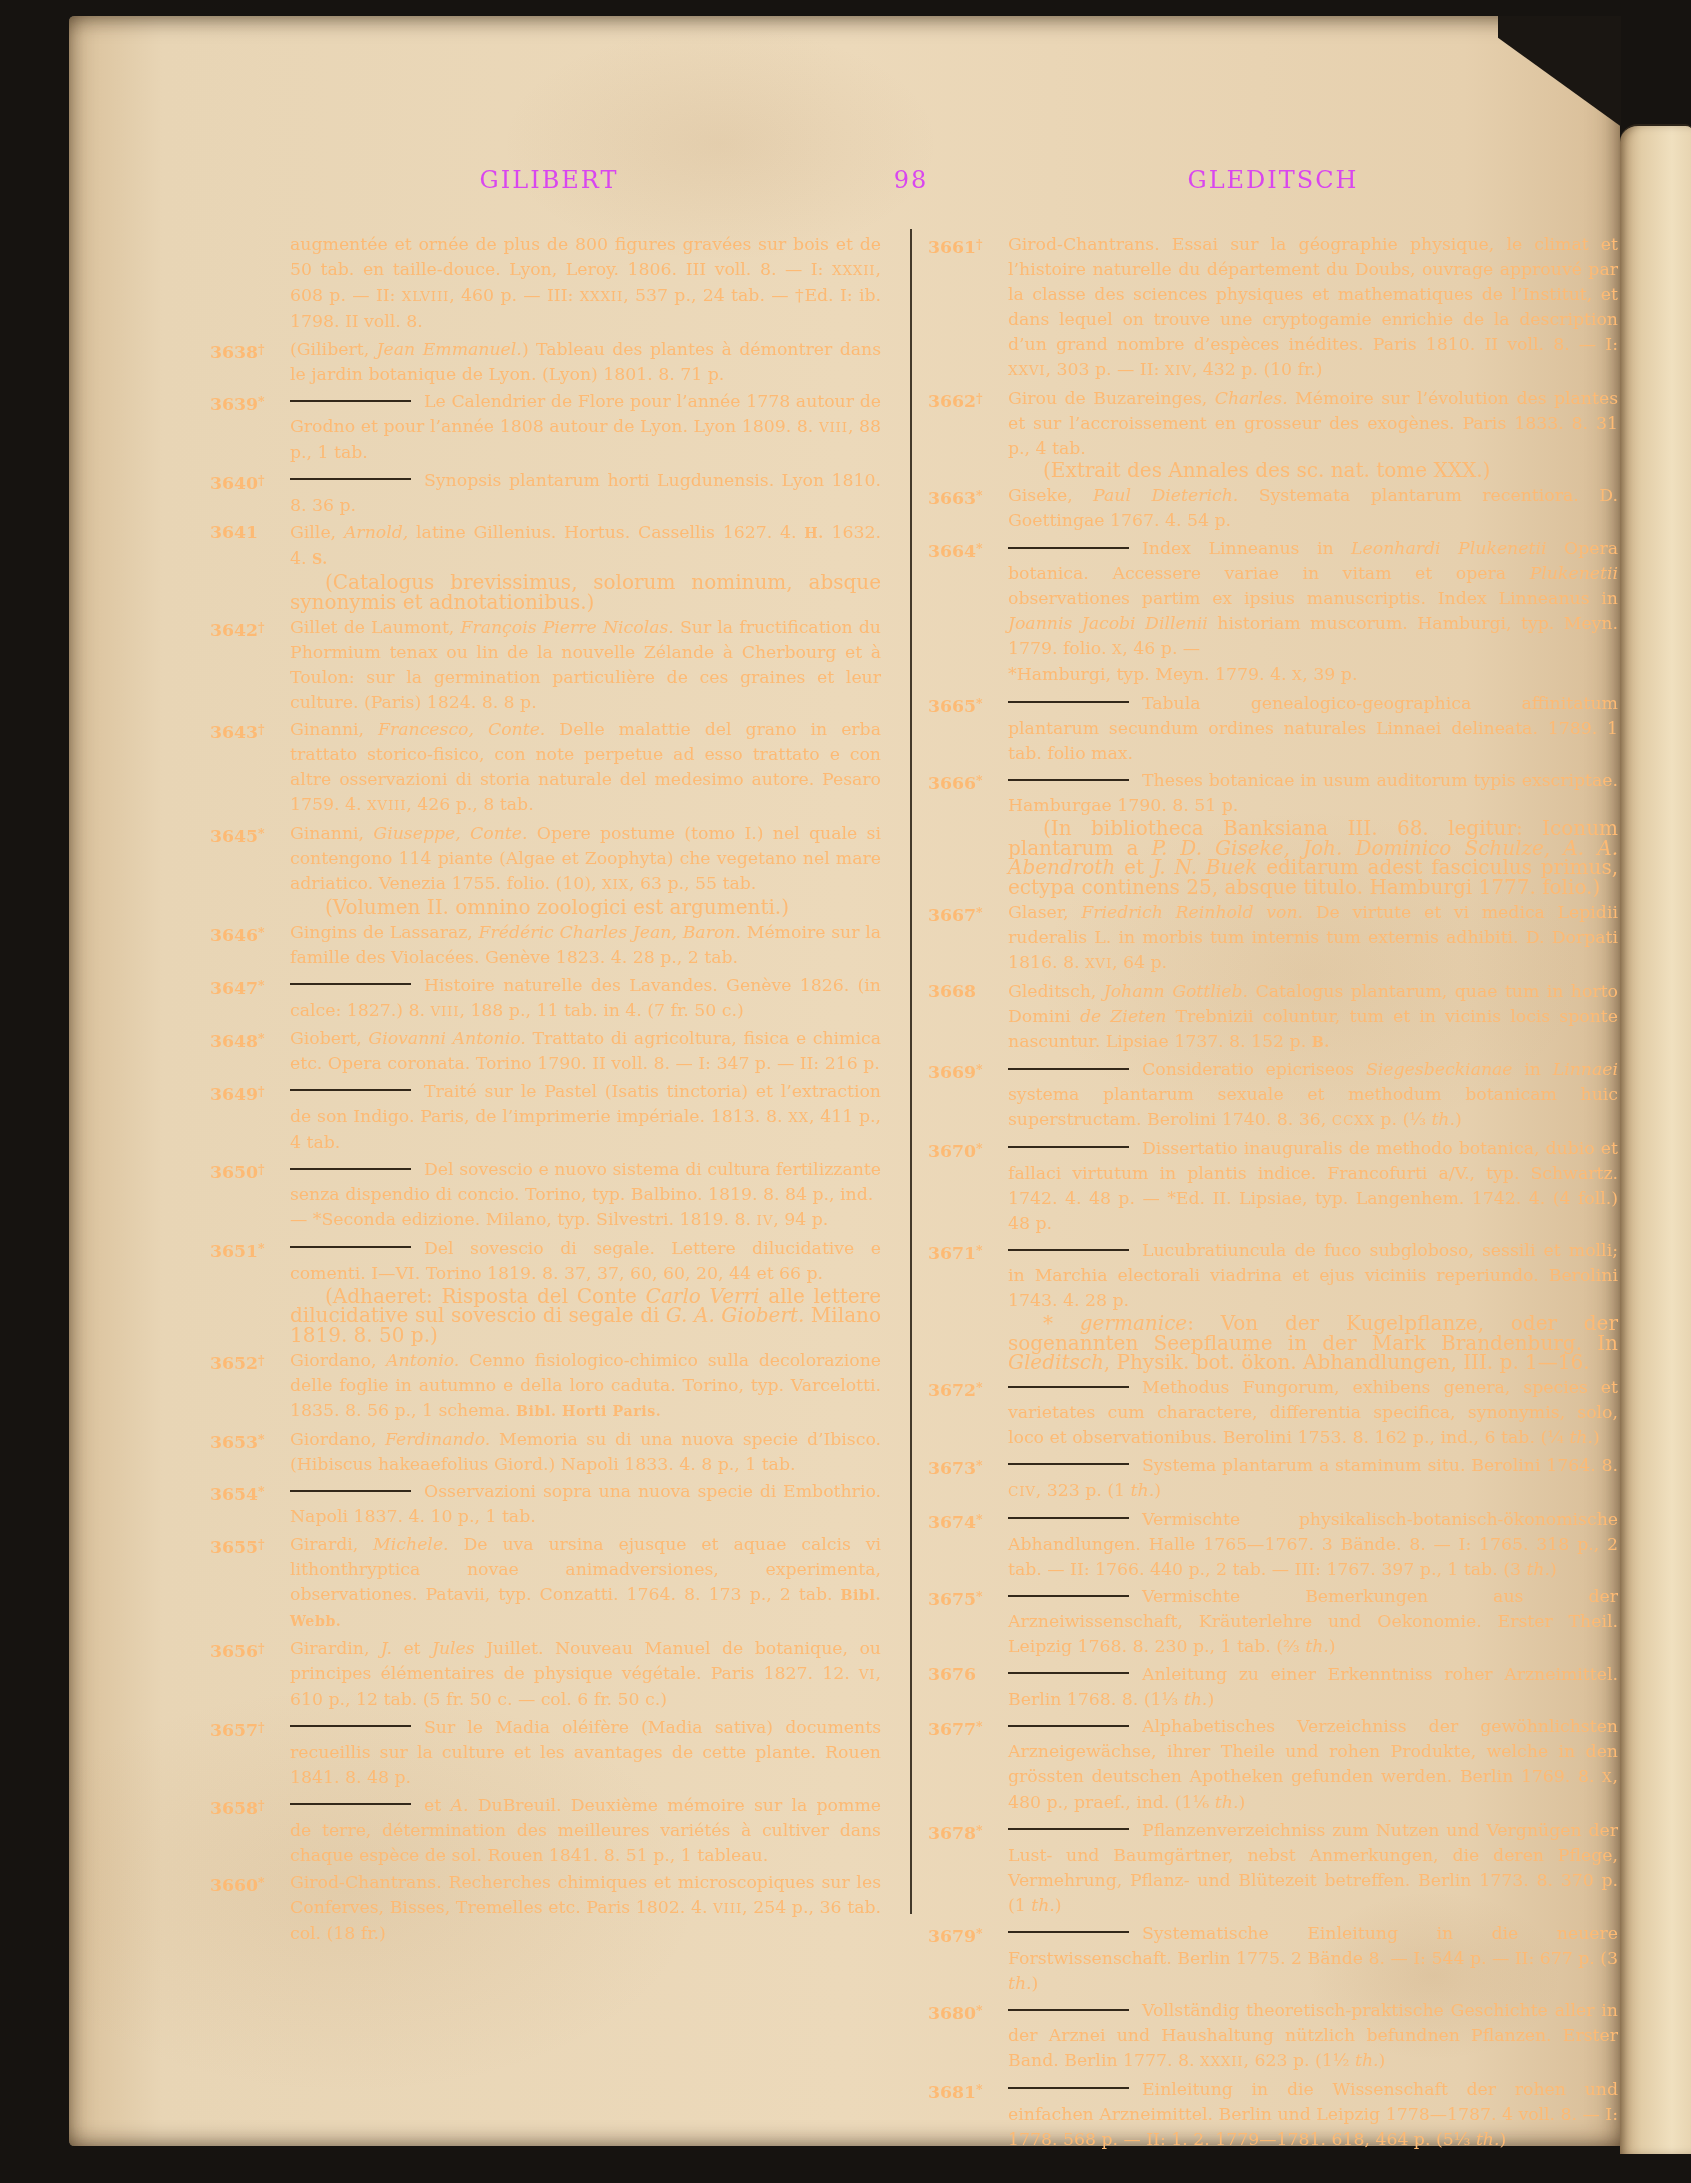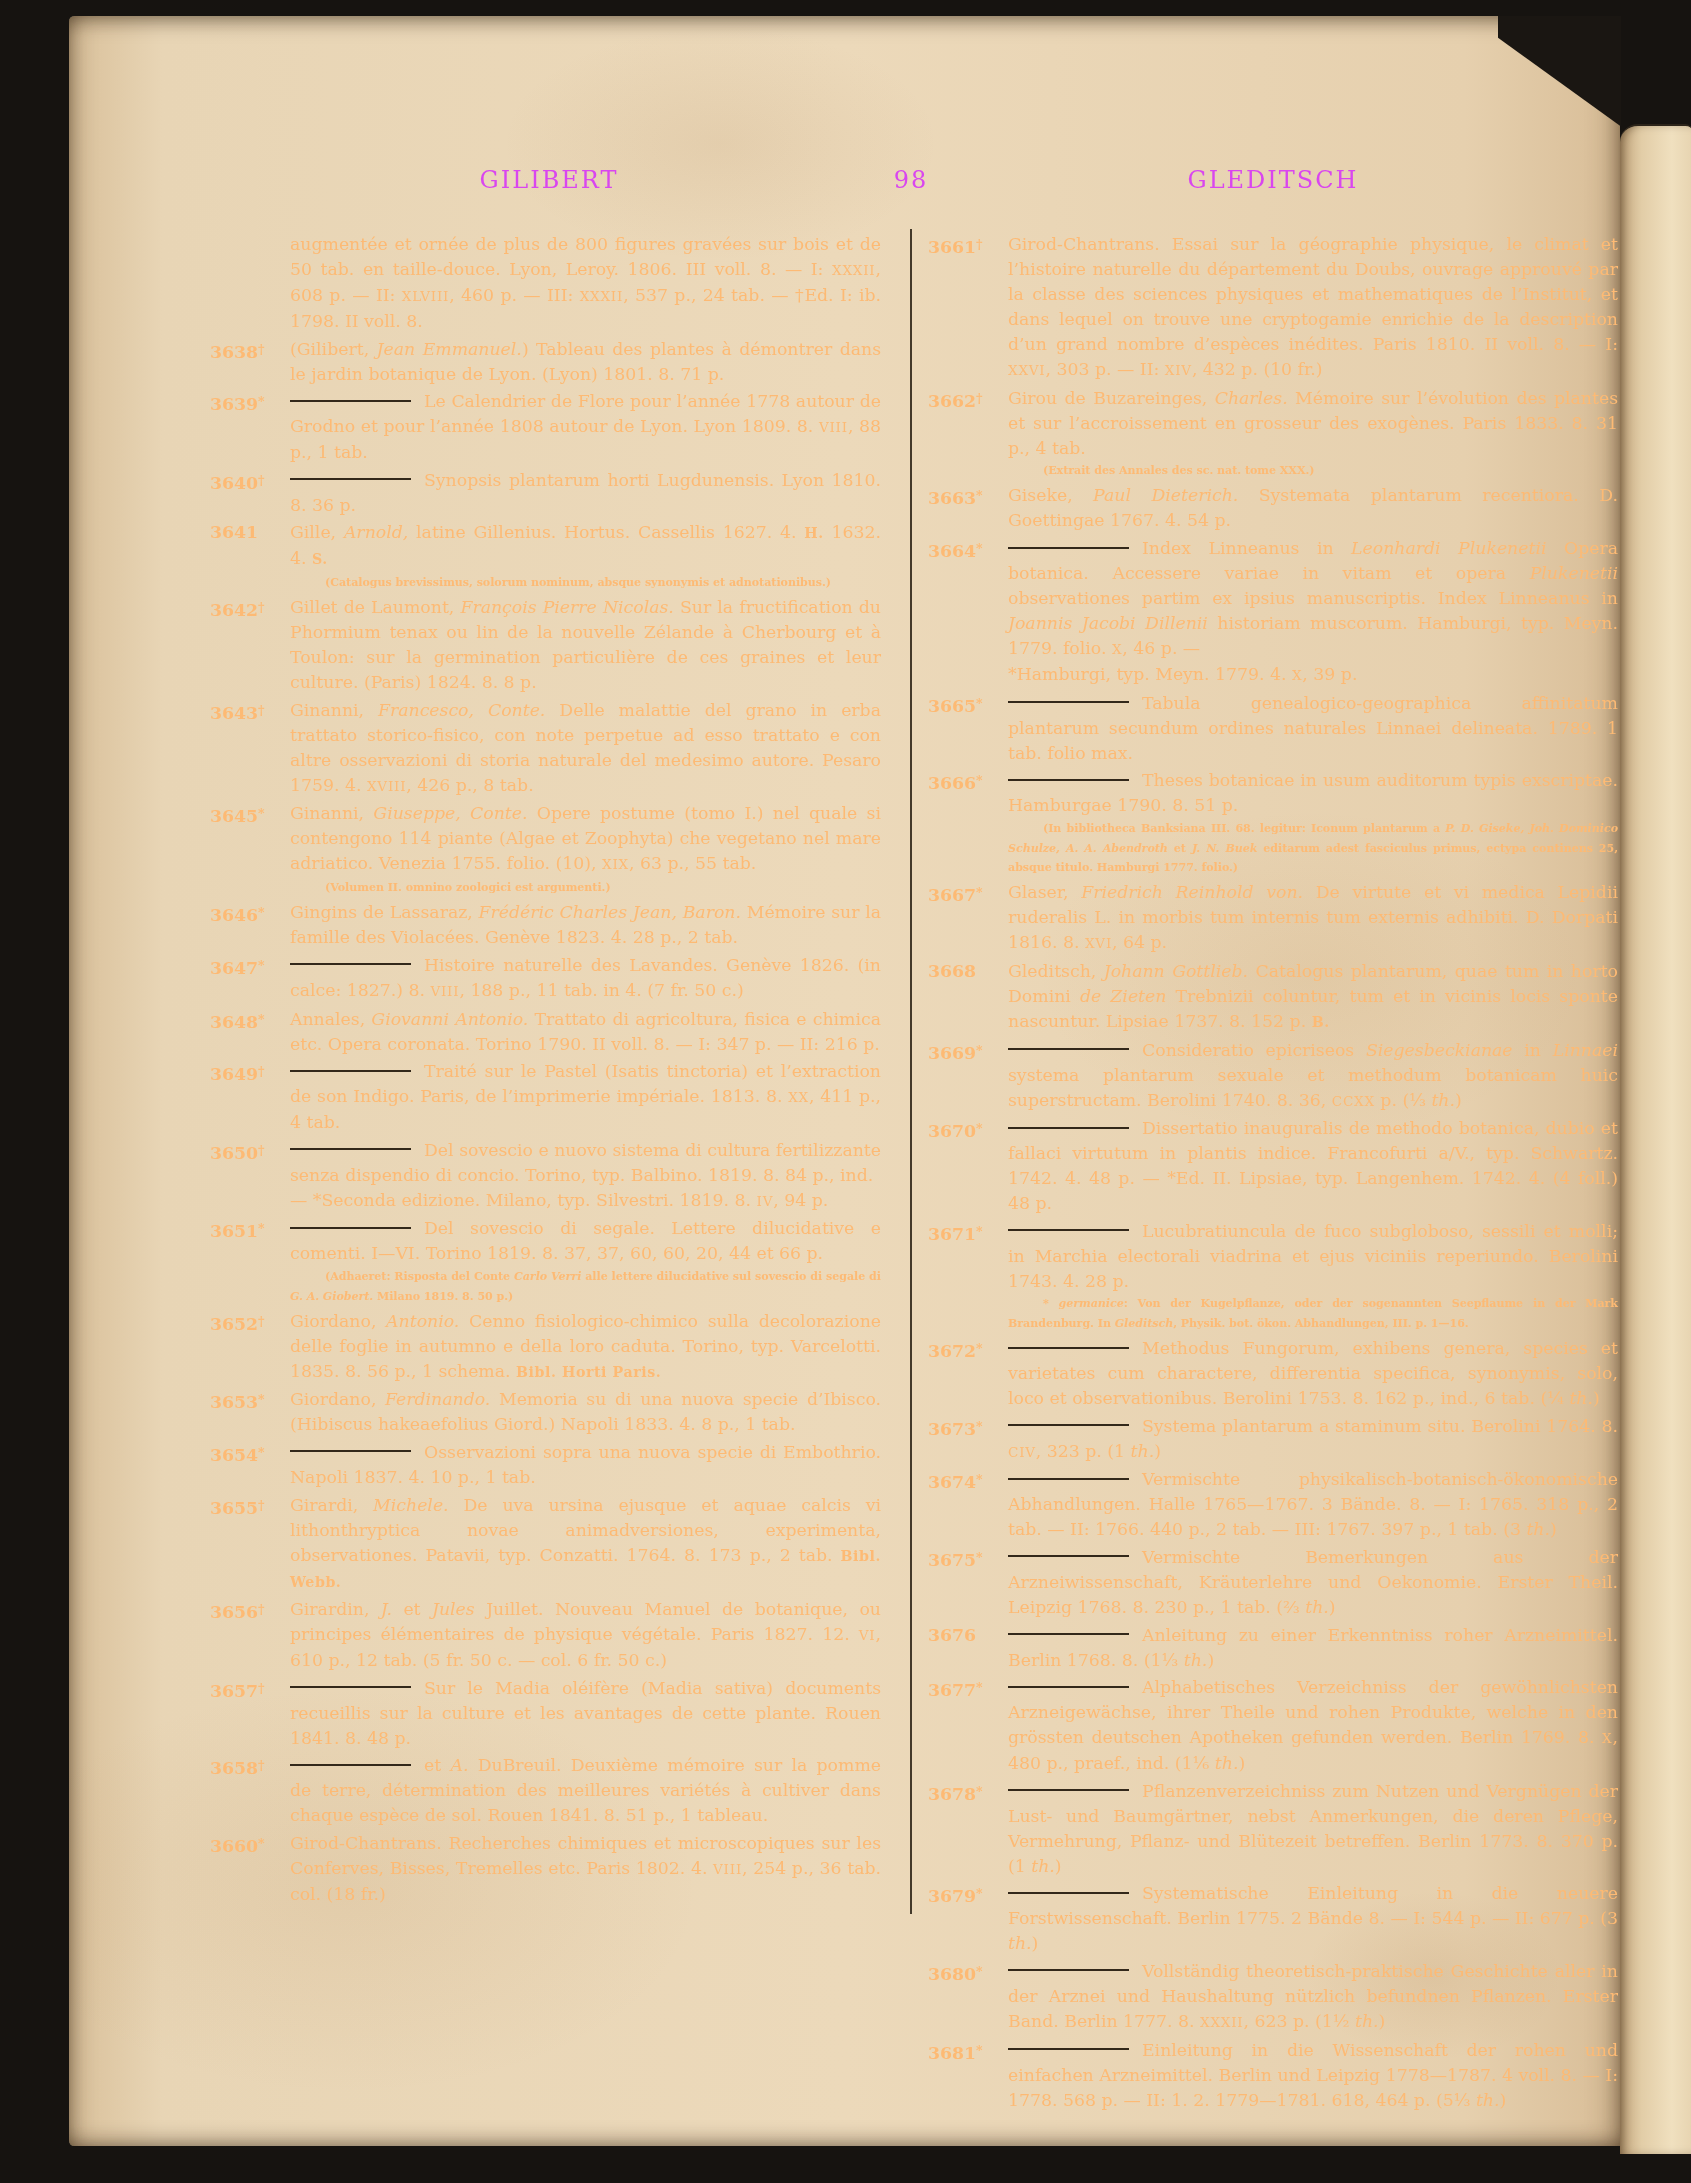--- a/index.html
+++ b/index.html
@@ -55,22 +55,22 @@
   .bold{font-weight:normal;}
   .ital{font-style:italic;}
   .scaps{font-size:0.78em;letter-spacing:0.06em;}
   .mark{font-weight:bold;font-size:0.82em;letter-spacing:0.04em;}
   .adash{
     display:inline-block;width:121px;height:0;
     border-top:2.6px solid #33281a;margin-right:13px;
     vertical-align:middle;position:relative;top:-2px;
   }
   .note{
-    font-size:11px;line-height:19.6px;text-indent:35px;
-    text-align:justify;margin:0.7px 0 2.6px 0;font-weight:bold;
+    font-size:20px;line-height:19.6px;text-indent:35px;
+    text-align:justify;margin:0.7px 0 2.6px 0;
   }
 </style>
 </head>
 <body>
 
 <div class="page"></div>
 <div class="page2"></div>
 <div class="cover-wedge"></div>
 
 <div class="header-item" style="left:549px;">GILIBERT</div>
@@ -83,21 +83,21 @@
     <div class="entry"><span>augmentée et ornée de plus de 800 figures gravées sur bois et de 50 tab. en taille-douce. Lyon, Leroy. 1806. III voll. 8. — I: </span><span class="scaps">XXXII</span><span>, 608 p. — II: </span><span class="scaps">XLVIII</span><span>, 460 p. — III: </span><span class="scaps">XXXII</span><span>, 537 p., 24 tab. — †Ed. I: ib. 1798. II voll. 8.</span></div>
     <div class="entry"><span class="num">3638<sup>†</sup></span><span>(</span><span class="bold">Gilibert,</span><span class="ital"> Jean Emmanuel.</span><span>) Tableau des plantes à démontrer dans le jardin botanique de Lyon. (Lyon) 1801. 8. 71 p.</span></div>
     <div class="entry"><span class="num">3639<sup>*</sup></span><span class="adash"></span><span>Le Calendrier de Flore pour l’année 1778 autour de Grodno et pour l’année 1808 autour de Lyon. Lyon 1809. 8. </span><span class="scaps">VIII</span><span>, 88 p., 1 tab.</span></div>
     <div class="entry"><span class="num">3640<sup>†</sup></span><span class="adash"></span><span>Synopsis plantarum horti Lugdunensis. Lyon 1810. 8. 36 p.</span></div>
     <div class="entry"><span class="num">3641</span><span class="bold">Gille,</span><span class="ital"> Arnold,</span><span> latine </span><span class="bold">Gillenius.</span><span> Hortus. Cassellis 1627. 4. </span><span class="mark">H.</span><span> 1632. 4. </span><span class="mark">S.</span><div class="note"><span>(Catalogus brevissimus, solorum nominum, absque synonymis et adnotationibus.)</span></div></div>
     <div class="entry"><span class="num">3642<sup>†</sup></span><span class="bold">Gillet de Laumont,</span><span class="ital"> François Pierre Nicolas.</span><span> Sur la fructification du Phormium tenax ou lin de la nouvelle Zélande à Cherbourg et à Toulon: sur la germination particulière de ces graines et leur culture. (Paris) 1824. 8. 8 p.</span></div>
     <div class="entry"><span class="num">3643<sup>†</sup></span><span class="bold">Ginanni,</span><span class="ital"> Francesco, Conte.</span><span> Delle malattie del grano in erba trattato storico-fisico, con note perpetue ad esso trattato e con altre osservazioni di storia naturale del medesimo autore. Pesaro 1759. 4. </span><span class="scaps">XVIII</span><span>, 426 p., 8 tab.</span></div>
     <div class="entry"><span class="num">3645<sup>*</sup></span><span class="bold">Ginanni,</span><span class="ital"> Giuseppe, Conte.</span><span> Opere postume (tomo I.) nel quale si contengono 114 piante (Algae et Zoophyta) che vegetano nel mare adriatico. Venezia 1755. folio. (10), </span><span class="scaps">XIX</span><span>, 63 p., 55 tab.</span><div class="note"><span>(Volumen II. omnino zoologici est argumenti.)</span></div></div>
     <div class="entry"><span class="num">3646<sup>*</sup></span><span class="bold">Gingins de Lassaraz,</span><span class="ital"> Frédéric Charles Jean, Baron.</span><span> Mémoire sur la famille des Violacées. Genève 1823. 4. 28 p., 2 tab.</span></div>
     <div class="entry"><span class="num">3647<sup>*</sup></span><span class="adash"></span><span>Histoire naturelle des Lavandes. Genève 1826. (in calce: 1827.) 8. </span><span class="scaps">VIII</span><span>, 188 p., 11 tab. in 4. (7 fr. 50 c.)</span></div>
-    <div class="entry"><span class="num">3648<sup>*</sup></span><span class="bold">Annales,</span><span class="ital"> Giovanni Antonio.</span><span> Trattato di agricoltura, fisica e chimica etc. Opera coronata. Torino 1790. II voll. 8. — I: 347 p. — II: 216 p.</span></div>
+    <div class="entry"><span class="num">3648<sup>*</sup></span><span class="bold">Giobert,</span><span class="ital"> Giovanni Antonio.</span><span> Trattato di agricoltura, fisica e chimica etc. Opera coronata. Torino 1790. II voll. 8. — I: 347 p. — II: 216 p.</span></div>
     <div class="entry"><span class="num">3649<sup>†</sup></span><span class="adash"></span><span>Traité sur le Pastel (Isatis tinctoria) et l’extraction de son Indigo. Paris, de l’imprimerie impériale. 1813. 8. </span><span class="scaps">XX</span><span>, 411 p., 4 tab.</span></div>
     <div class="entry"><span class="num">3650<sup>†</sup></span><span class="adash"></span><span>Del sovescio e nuovo sistema di cultura fertilizzante senza dispendio di concio. Torino, typ. Balbino. 1819. 8. 84 p., ind.</span><br><span>— *Seconda edizione. Milano, typ. Silvestri. 1819. 8. </span><span class="scaps">IV</span><span>, 94 p.</span></div>
     <div class="entry"><span class="num">3651<sup>*</sup></span><span class="adash"></span><span>Del sovescio di segale. Lettere dilucidative e comenti. I—VI. Torino 1819. 8. 37, 37, 60, 60, 20, 44 et 66 p.</span><div class="note"><span>(Adhaeret: Risposta del Conte </span><span class="ital">Carlo Verri</span><span> alle lettere dilucidative sul sovescio di segale di </span><span class="ital">G. A. Giobert.</span><span> Milano 1819. 8. 50 p.)</span></div></div>
     <div class="entry"><span class="num">3652<sup>†</sup></span><span class="bold">Giordano,</span><span class="ital"> Antonio.</span><span> Cenno fisiologico-chimico sulla decolorazione delle foglie in autumno e della loro caduta. Torino, typ. Varcelotti. 1835. 8. 56 p., 1 schema.  </span><span class="mark">Bibl. Horti Paris.</span></div>
     <div class="entry"><span class="num">3653<sup>*</sup></span><span class="bold">Giordano,</span><span class="ital"> Ferdinando.</span><span> Memoria su di una nuova specie d’Ibisco. (Hibiscus hakeaefolius Giord.) Napoli 1833. 4. 8 p., 1 tab.</span></div>
     <div class="entry"><span class="num">3654<sup>*</sup></span><span class="adash"></span><span>Osservazioni sopra una nuova specie di Embothrio. Napoli 1837. 4. 10 p., 1 tab.</span></div>
     <div class="entry"><span class="num">3655<sup>†</sup></span><span class="bold">Girardi,</span><span class="ital"> Michele.</span><span> De uva ursina ejusque et aquae calcis vi lithonthryptica novae animadversiones, experimenta, observationes. Patavii, typ. Conzatti. 1764. 8. 173 p., 2 tab.  </span><span class="mark">Bibl. Webb.</span></div>
     <div class="entry"><span class="num">3656<sup>†</sup></span><span class="bold">Girardin,</span><span class="ital"> J.</span><span> et </span><span class="ital">Jules</span><span> </span><span class="bold">Juillet.</span><span> Nouveau Manuel de botanique, ou principes élémentaires de physique végétale. Paris 1827. 12. </span><span class="scaps">VI</span><span>, 610 p., 12 tab. (5 fr. 50 c. — col. 6 fr. 50 c.)</span></div>
     <div class="entry"><span class="num">3657<sup>†</sup></span><span class="adash"></span><span>Sur le Madia oléifère (Madia sativa) documents recueillis sur la culture et les avantages de cette plante. Rouen 1841. 8. 48 p.</span></div>
     <div class="entry"><span class="num">3658<sup>†</sup></span><span class="adash"></span><span>et </span><span class="ital">A.</span><span> </span><span class="bold">DuBreuil.</span><span> Deuxième mémoire sur la pomme de terre, détermination des meilleures variétés à cultiver dans chaque espèce de sol. Rouen 1841. 8. 51 p., 1 tableau.</span></div>

